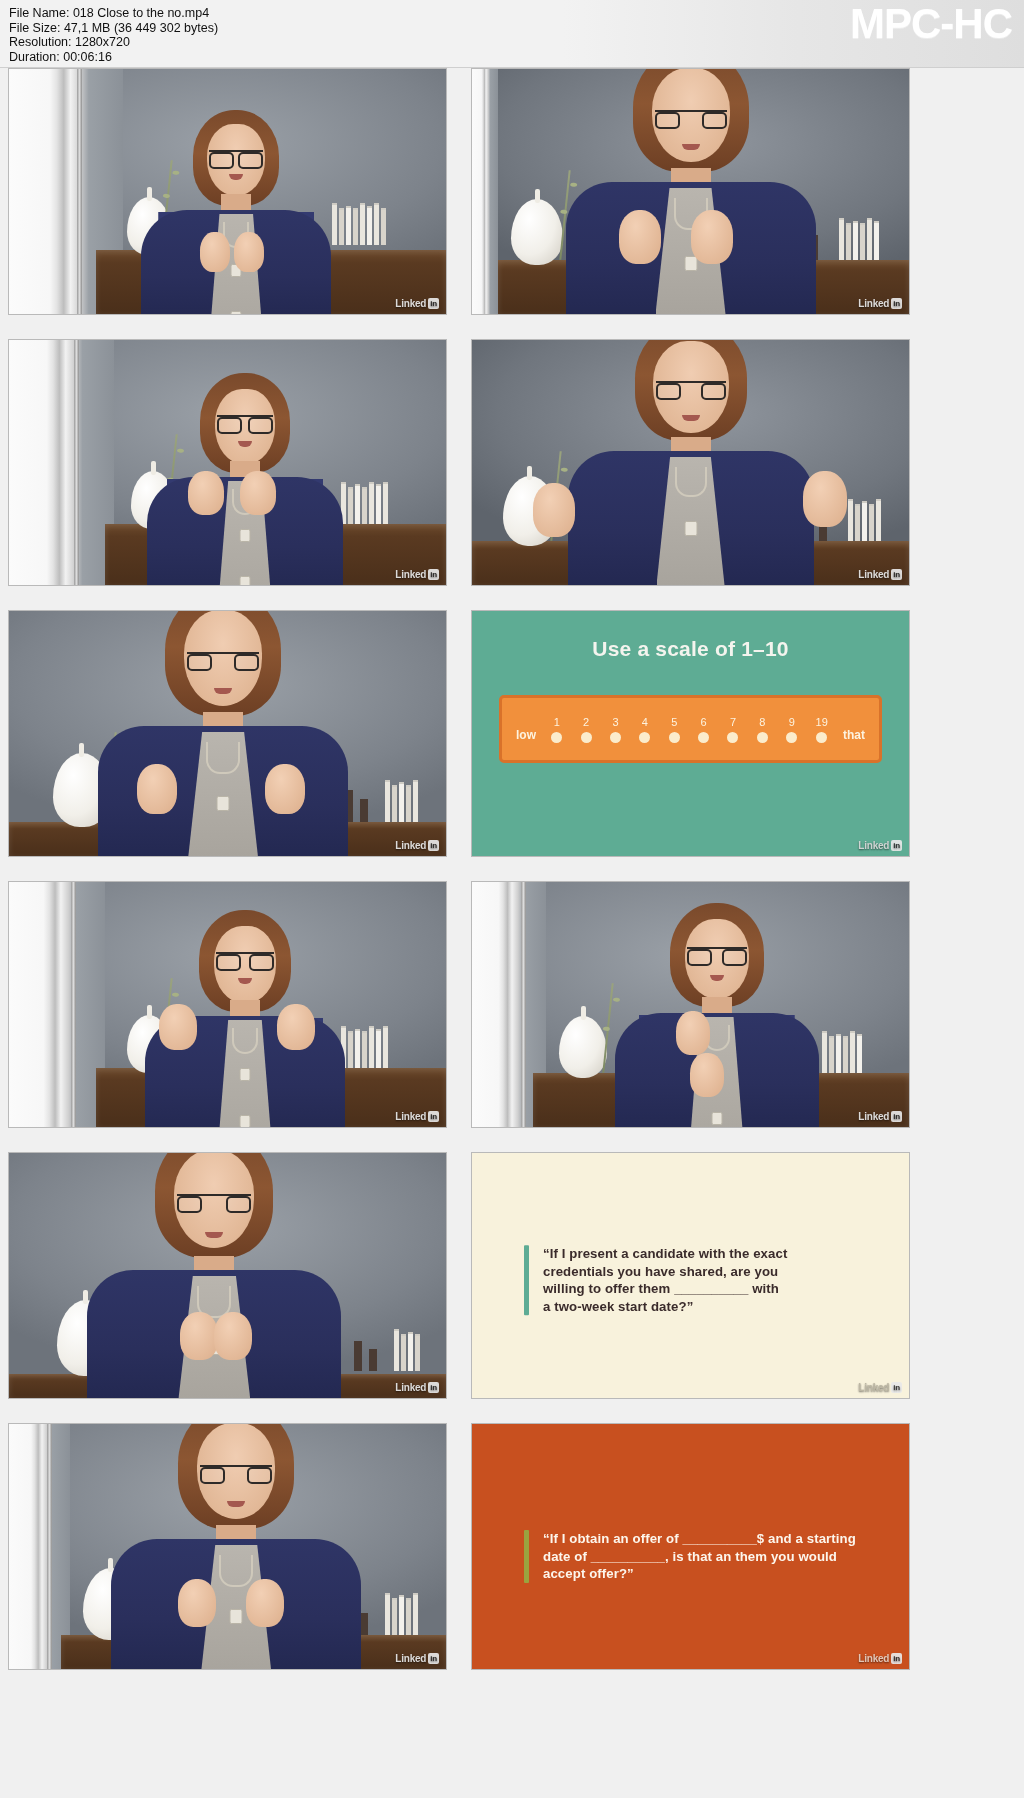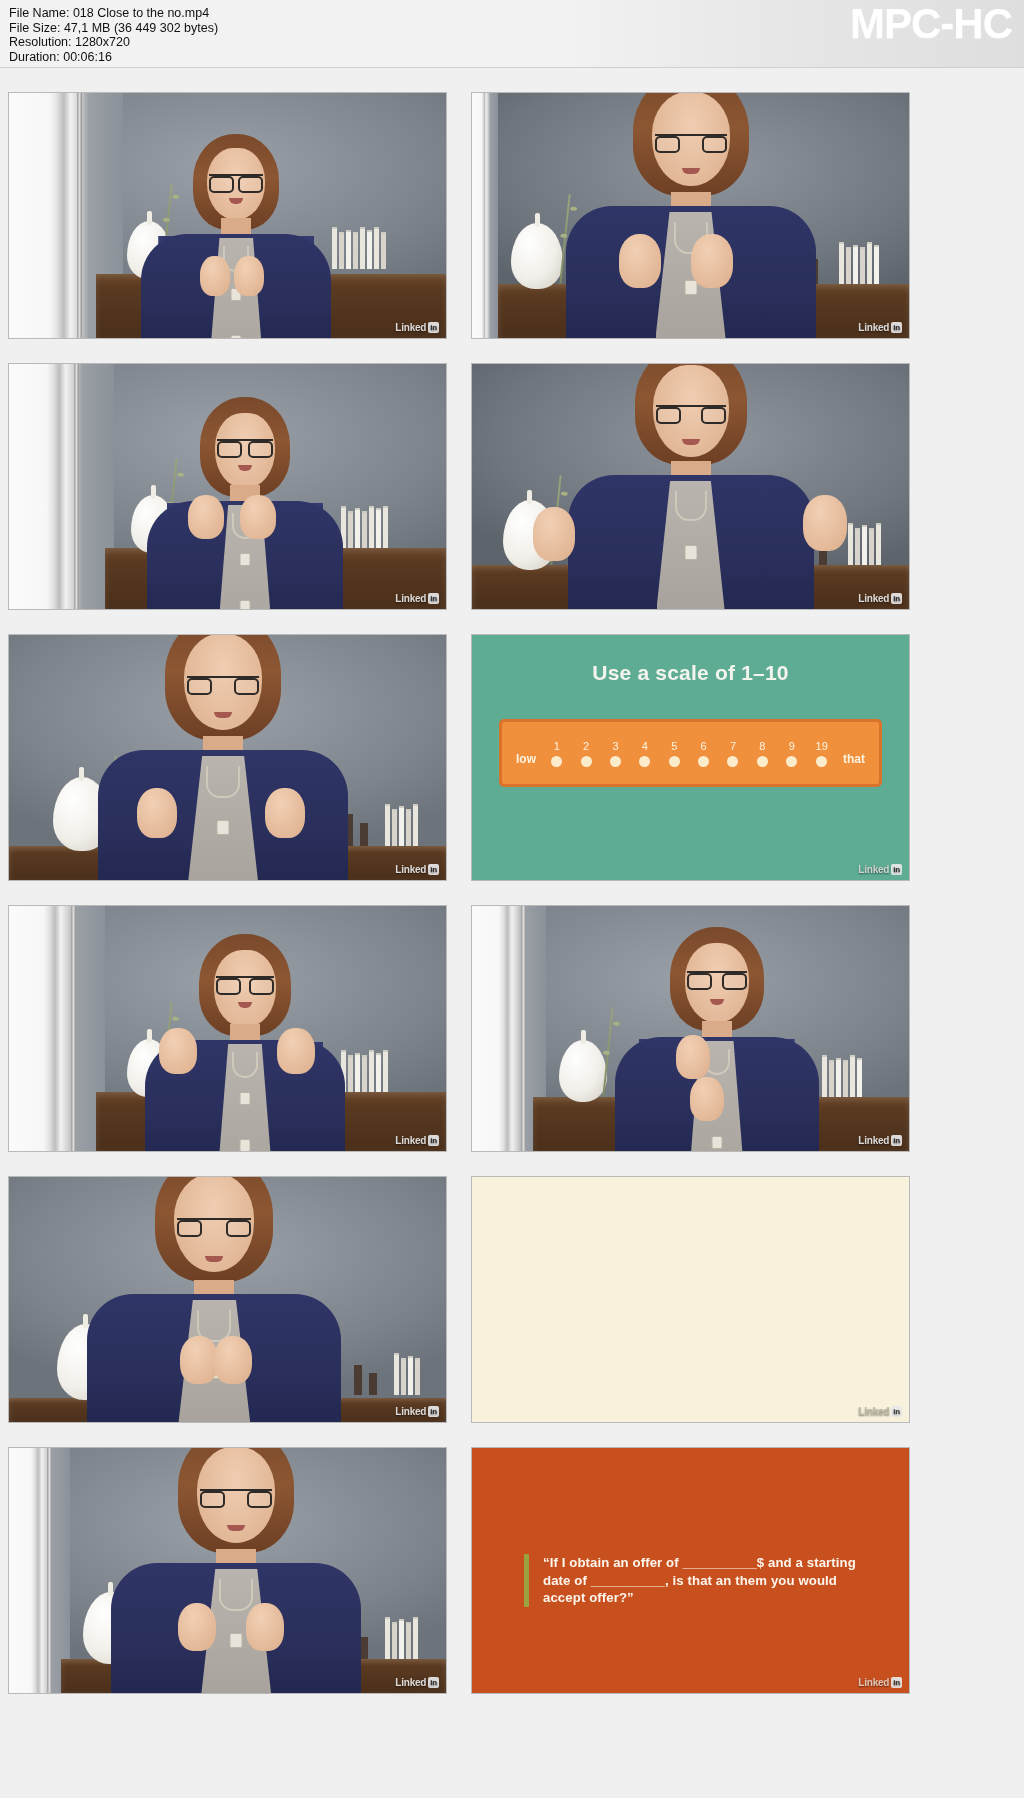--- a/index.html
+++ b/index.html
@@ -45,21 +45,21 @@
     letter-spacing: -1px;
     color: #ffffff;
     text-shadow: 0 1px 0 rgba(255,255,255,.4);
     line-height: 1;
   }
 
   
   .grid {
     position: absolute;
     left: 8px;
-    top: 92px;
+    top: 68px;
     width: 1008px;
     display: grid;
     grid-template-columns: 439px 439px;
     grid-auto-rows: 247px;
     column-gap: 10px;
     row-gap: 10px;
     gap: 24px;
   }
   
   .grid { left: 8px; width: 888px; }
@@ -705,20 +705,29 @@
         </div>
         <div class="watermark">
           <span>Linked</span>
             <span class="inbox">in</span>
         </div>
       </div>
     </div>
 
     <div class="cell">
       <div class="shot slide slide-cream">
+        <div class="quote-wrap" style="top:52%">
+          <div class="quote-bar"></div>
+          <div class="quote-text">
+            <div>“If I present a candidate with the exact</div>
+            <div>credentials you have shared, are you</div>
+            <div>willing to offer them __________ with</div>
+            <div>a two-week start date?”</div>
+          </div>
+        </div>
         <div class="watermark dark" style="color:#b9b3a0">
           <span>Linked</span>
             <span class="inbox">in</span>
         </div>
       </div>
     </div>
 
     <div class="cell">
       <div class="shot scene">
         <div class="wall"></div>

